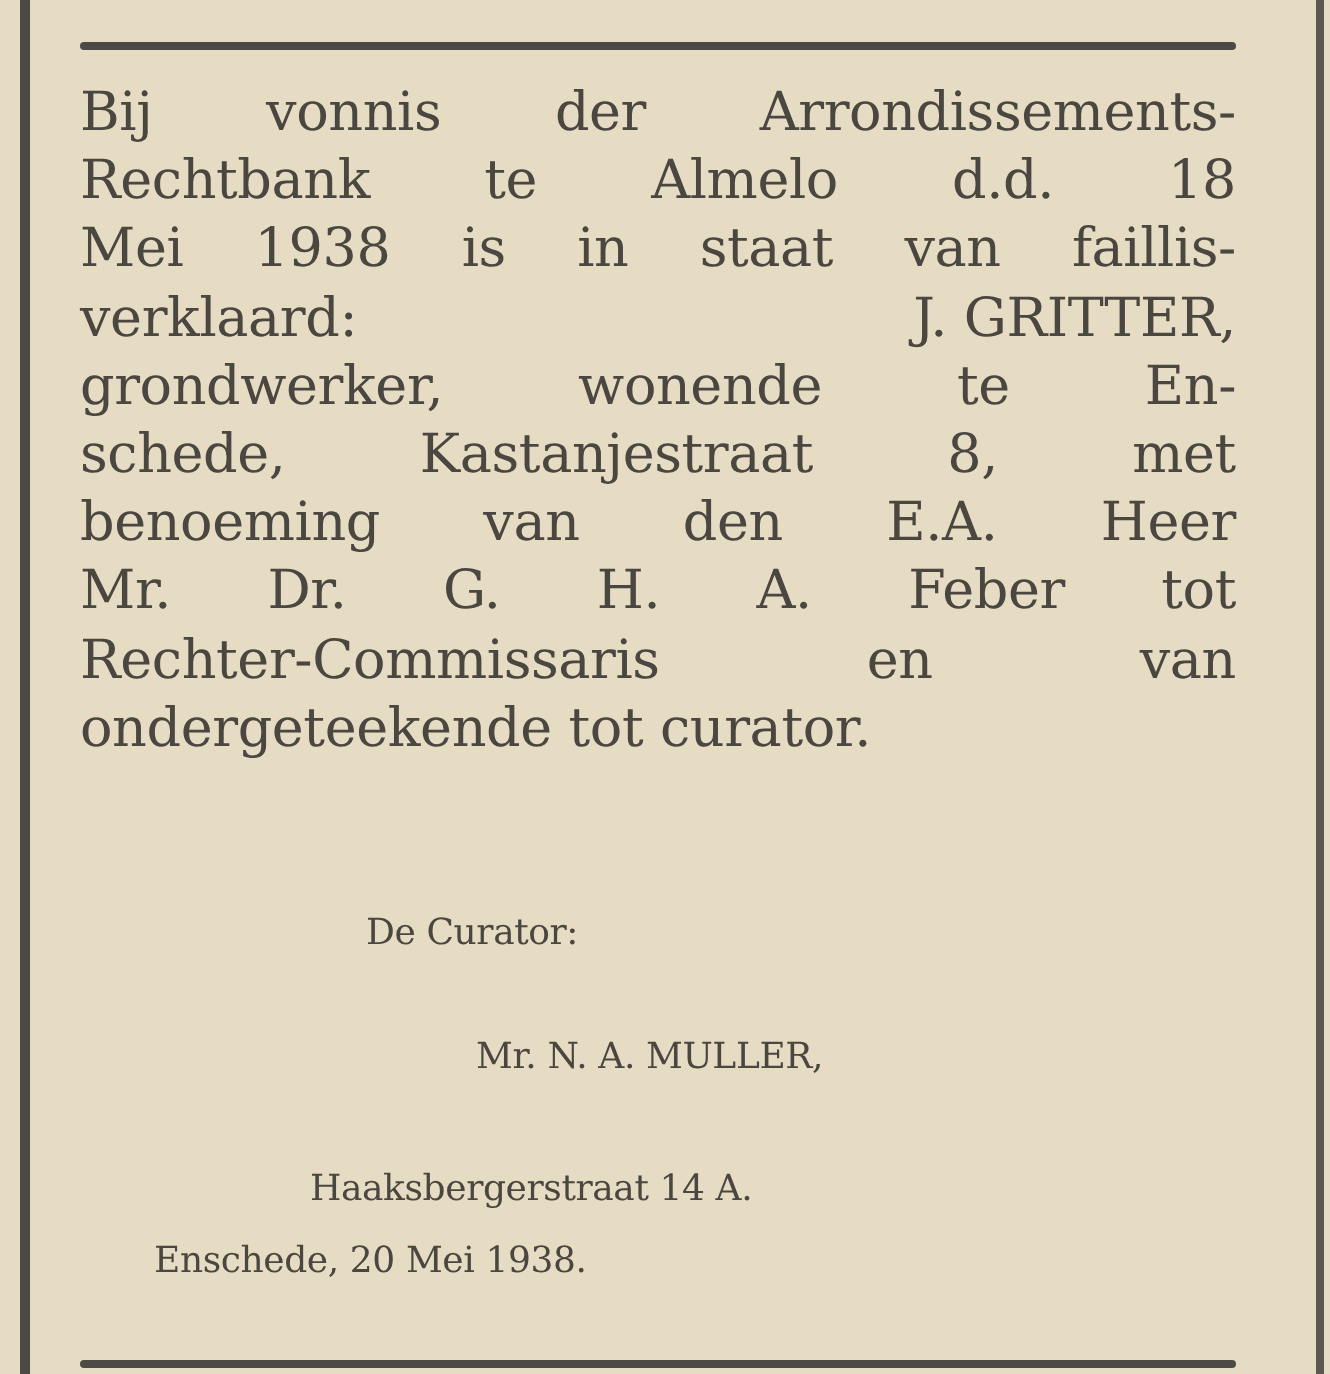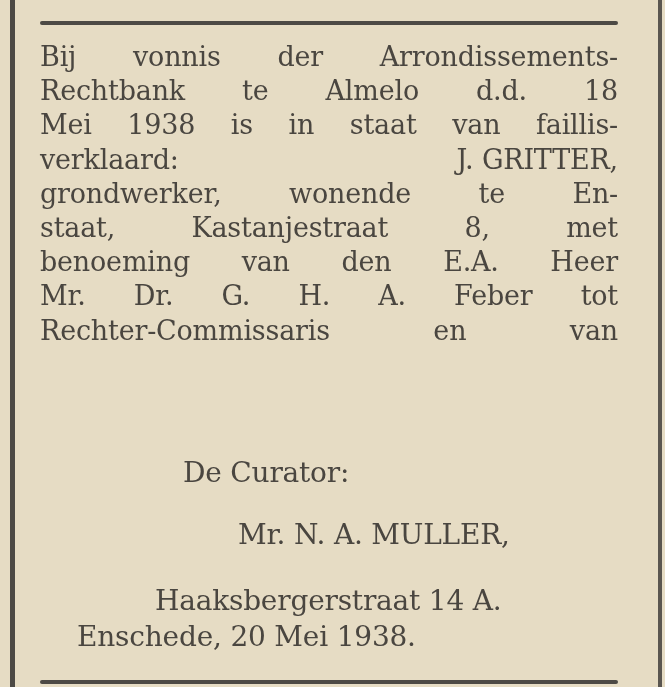--- a/index.html
+++ b/index.html
@@ -30,21 +30,21 @@
     letter-spacing: -0.2px;
   }
   .line {
     display: flex; justify-content: space-between;
     white-space: nowrap; height: 34.2px;
   }
   .line.last { justify-content: flex-start; }
   .line span { display: inline-block; }
   .bold { font-weight: normal; }
   .sig {
-    position: absolute; font-size: 28px; white-space: nowrap; letter-spacing: -0.2px;
+    position: absolute; font-size: 18px; white-space: nowrap; letter-spacing: -0.2px;
   }
   .sig.heading { left: 183px; top: 456px; }
   .sig.name { left: 238px; top: 518px; }
   .sig.address { left: 155px; top: 584px; }
   .sig.place-date { left: 77px; top: 620px; }
 </style>
 </head>
 <body>
 
 <div class="frame-left"></div>
@@ -78,21 +78,21 @@
     <span>verklaard:</span>
     <span class="bold">J. GRITTER,</span>
   </div>
   <div class="line">
     <span>grondwerker,</span>
     <span>wonende</span>
     <span>te</span>
     <span>En-</span>
   </div>
   <div class="line">
-    <span>staat,</span>
+    <span>schede,</span>
     <span>Kastanjestraat</span>
     <span>8,</span>
     <span>met</span>
   </div>
   <div class="line">
     <span>benoeming</span>
     <span>van</span>
     <span>den</span>
     <span>E.A.</span>
     <span>Heer</span>
@@ -104,20 +104,23 @@
     <span>H.</span>
     <span>A.</span>
     <span>Feber</span>
     <span>tot</span>
   </div>
   <div class="line">
     <span>Rechter-Commissaris</span>
     <span>en</span>
     <span>van</span>
   </div>
+  <div class="line last">
+    <span>ondergeteekende tot curator.</span>
+  </div>
 </div>
 
 <div class="sig heading">De Curator:</div>
 <div class="sig name">Mr. N. A. MULLER,</div>
 <div class="sig address">Haaksbergerstraat 14 A.</div>
 <div class="sig place-date">Enschede, 20 Mei 1938.</div>
 
 <div class="rule bottom"></div>
 
 </body></html>

